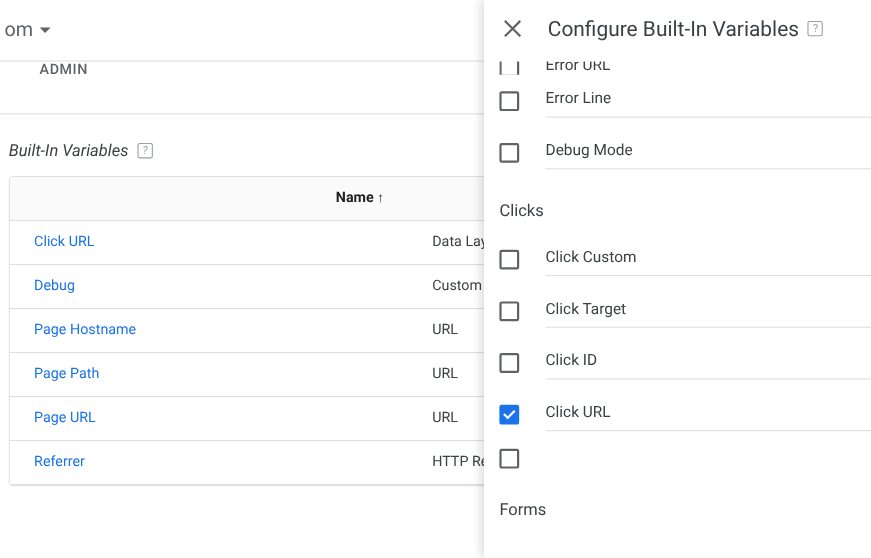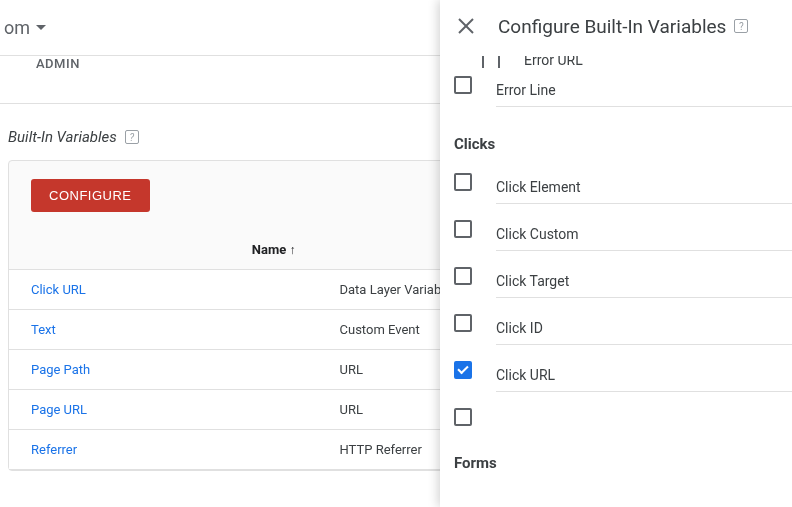--- a/index.html
+++ b/index.html
@@ -155,24 +155,24 @@
   .panel-body {
     flex: 1;
     overflow: hidden;
     padding: 0 0 0 14px;
     position: relative;
   }
   .group-label {
     font-size: 15px;
     color: #3c4043;
     padding: 20px 0 12px 0;
-    font-weight: bold;
   }
   .chk-row {
     display: flex;
+    align-items: center;
     gap: 24px;
     padding: 8px 0;
   }
   .chk-row .label {
     flex: 1;
     font-size: 14px;
     color: #3c4043;
     padding: 6px 0 8px 0;
     border-bottom: 1px solid #e0e0e0;
   }
@@ -195,21 +195,20 @@
     content: "";
     width: 4px; height: 8px;
     border: solid #fff;
     border-width: 0 2px 2px 0;
     transform: rotate(45deg) translate(-1px,-1px);
   }
   .clipped-top {
     margin-top: -4px;
     overflow: hidden;
     height: 16px;
-    margin-left: 28px;
   }
   .clipped-top .chk-row { padding-top: 0; align-items: flex-start; }
   .clipped-top .label { border-bottom: 1px solid #e0e0e0; padding-top: 0; }
 </style>
 </head>
 <body>
 
 <div class="page">
   <div class="topbar">
     <span class="bc-item">
@@ -221,43 +220,44 @@
   <div class="tabrow">
     <div class="tab">ADMIN</div>
   </div>
 
   <div class="section-title-row">
     <span>Built-In Variables</span>
     <span class="help-badge">?</span>
   </div>
 
   <div class="card">
-    <div class="card-toolbar">
-      <button class="btn-primary">CONFIGURE</button>
-    </div>
     <table class="vars">
       <thead>
         <tr>
           <th>
             <span>Name</span>
             <span class="sort-arrow">↑</span>
           </th>
           <th>
             <span>Type</span>
           </th>
         </tr>
       </thead>
       <tbody>
         <tr>
           <td class="link">Click URL</td>
           <td>Data Layer Variable</td>
         </tr>
         <tr>
-          <td class="link">Text</td>
+          <td class="link">Debug</td>
           <td>Custom Event</td>
+        </tr>
+        <tr>
+          <td class="link">Page Hostname</td>
+          <td>URL</td>
         </tr>
         <tr>
           <td class="link">Page Path</td>
           <td>URL</td>
         </tr>
         <tr>
           <td class="link">Page URL</td>
           <td>URL</td>
         </tr>
         <tr>
@@ -289,27 +289,27 @@
       <div class="chk-row">
         <span class="chk"></span>
         <span class="label">Error URL</span>
       </div>
     </div>
 
     <div class="chk-row">
       <span class="chk"></span>
       <span class="label">Error Line</span>
     </div>
+    <div class="chk-row">
+      <span class="chk"></span>
+      <span class="label">Debug Mode</span>
+    </div>
 
     <div class="group-label">Clicks</div>
 
-    <div class="chk-row">
-      <span class="chk"></span>
-      <span class="label">Click Element</span>
-    </div>
     <div class="chk-row">
       <span class="chk"></span>
       <span class="label">Click Custom</span>
     </div>
     <div class="chk-row">
       <span class="chk"></span>
       <span class="label">Click Target</span>
     </div>
     <div class="chk-row">
       <span class="chk"></span>

